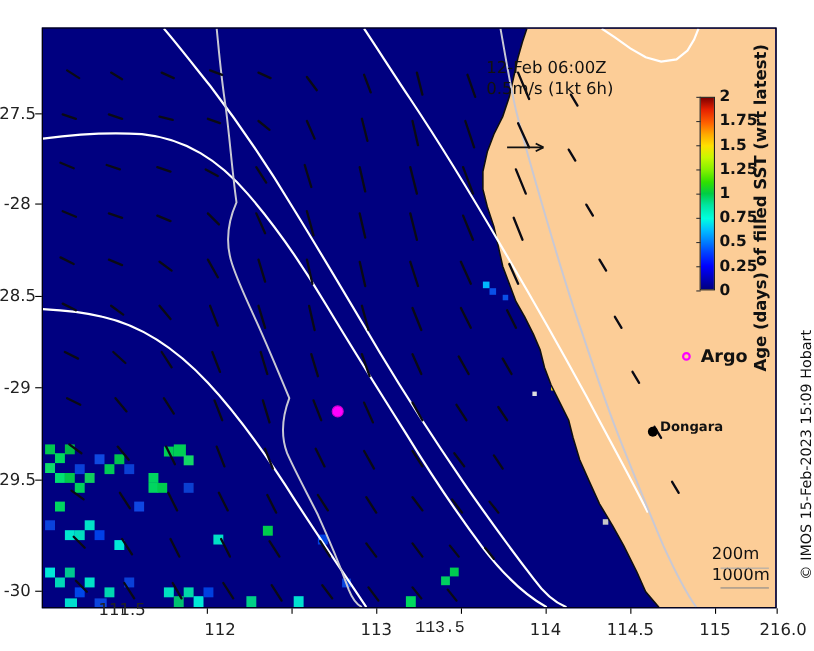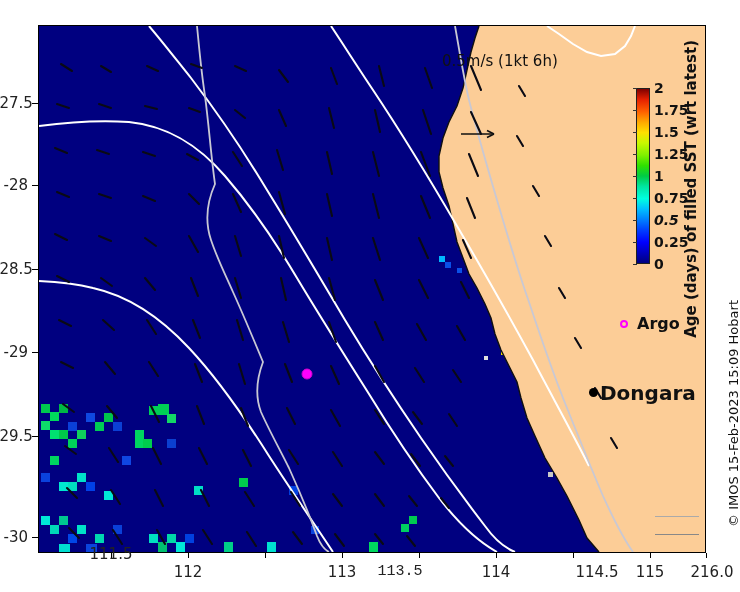--- a/index.html
+++ b/index.html
@@ -42,21 +42,21 @@
   
   .map-text{position:absolute;color:#111;font-size:15px;white-space:nowrap;}
   .map-text.bold{font-weight:bold;}
   #datestamp{left:432px;top:11px;}
   #gsl-block{left:442px;top:52px;line-height:19px;}
   #vec-arrow{position:absolute;left:460px;top:128px;width:40px;height:12px;}
 
   #argo-label{left:637px;top:314px;font-weight:bold;font-size:16px;}
   #argo-marker{position:absolute;left:620px;top:320px;width:8px;height:8px;
     border:2px solid #ff00ff;border-radius:50%;box-sizing:border-box;background:transparent;}
-  #dongara-label{left:600px;top:381px;font-weight:bold;font-size:20px;}
+  #dongara-label{left:600px;top:381px;font-weight:bold;font-size:12px;}
   #dongara-marker{position:absolute;left:589px;top:388px;width:9px;height:9px;
     background:#000;border-radius:50%;}
 
   #scalebar{position:absolute;left:647px;top:494px;line-height:19px;}
   #scale-line-200{position:absolute;left:655px;top:516px;width:44px;height:1px;background:#aaa;}
   #scale-line-1000{position:absolute;left:655px;top:534px;width:44px;height:1px;background:#888;}
 
   #copyright{position:absolute;left:726px;top:300px;font-size:13px;color:#111;
     white-space:nowrap;transform-origin:left top;transform:rotate(-90deg) translate(-100%,0);}
 </style>
@@ -308,26 +308,26 @@
     <div class="tick tick-x-out" style="left:188px;top:553px;"></div>
     <div class="tick tick-x-out" style="left:265px;top:553px;"></div>
     <div class="tick tick-x-out" style="left:342px;top:553px;"></div>
     <div class="tick tick-x-out" style="left:419px;top:553px;"></div>
     <div class="tick tick-x-out" style="left:496px;top:553px;"></div>
     <div class="tick tick-x-out" style="left:573px;top:553px;"></div>
     <div class="tick tick-x-out" style="left:650px;top:553px;"></div>
     <div class="tick tick-x-out" style="left:706px;top:553px;"></div>
 
     <div class="lbl lbl-x" style="left:111px;top:545px;">111.5</div>
-    <div class="lbl lbl-x" style="left:188px;top:563px;">112</div>
+    <div class="lbl lbl-x" style="left:200px;top:563px;">112</div>
     <div class="lbl lbl-x" style="left:265px;top:563px;margin-top:31px;">112.5</div>
     <div class="lbl lbl-x" style="left:342px;top:563px;">113</div>
     <div class="lbl lbl-x" style="left:400px;top:563px;font-family:Liberation Mono, monospace;">113.5</div>
     <div class="lbl lbl-x" style="left:496px;top:563px;">114</div>
-    <div class="lbl lbl-x" style="left:573px;top:563px;margin-left:24px;">114.5</div>
+    <div class="lbl lbl-x" style="left:573px;top:563px;">114.5</div>
     <div class="lbl lbl-x" style="left:650px;top:563px;">115</div>
     <div class="lbl lbl-x" style="left:712px;top:563px;">216.0</div>
   </div>
 
   <div>
     <div class="tick tick-y" style="left:32px;top:103px;"></div>
     <div class="tick tick-y" style="left:32px;top:185px;"></div>
     <div class="tick tick-y" style="left:32px;top:269px;"></div>
     <div class="tick tick-y" style="left:32px;top:352px;"></div>
     <div class="tick tick-y" style="left:32px;top:436px;"></div>
@@ -336,34 +336,39 @@
     <div class="lbl lbl-y" style="left:-6px;top:103px;width:34px;">-27.5</div>
     <div class="lbl lbl-y" style="left:-6px;top:185px;width:34px;">-28</div>
     <div class="lbl lbl-y" style="left:-6px;top:269px;width:34px;">-28.5</div>
     <div class="lbl lbl-y" style="left:-6px;top:352px;width:34px;">-29</div>
     <div class="lbl lbl-y" style="left:-6px;top:436px;width:34px;">-29.5</div>
     <div class="lbl lbl-y" style="left:-6px;top:537px;width:34px;">-30</div>
   </div>
 
 
   <div id="gsl-block" class="map-text">
+    <div>12-Feb 06:00Z</div>
     <div>0.5m/s (1kt 6h)</div>
   </div>
 
   <svg id="vec-arrow" viewBox="0 0 40 12">
     <line x1="1" y1="6" x2="34" y2="6" stroke="#111" stroke-width="1.6"></line>
     <path d="M 34,6 L 27,2.5 M 34,6 L 27,9.5" stroke="#111" stroke-width="1.6" fill="none"></path>
   </svg>
 
   <div id="argo-marker"></div>
   <div class="map-text bold" id="argo-label">Argo</div>
 
   <div id="dongara-marker"></div>
   <div class="map-text bold" id="dongara-label">Dongara</div>
 
+  <div id="scalebar" class="map-text">
+    <div>200m</div>
+    <div>1000m</div>
+  </div>
   <div id="scale-line-200"></div>
   <div id="scale-line-1000"></div>
 
   <div id="colorbar-wrap">
     <div id="colorbar-gradient"></div>
     <div class="cb-tick" style="top:0px;"></div>
     <div class="cb-tick" style="top:22px;"></div>
     <div class="cb-tick" style="top:44px;"></div>
     <div class="cb-tick" style="top:66px;"></div>
     <div class="cb-tick" style="top:88px;"></div>
@@ -371,21 +376,21 @@
     <div class="cb-tick" style="top:132px;"></div>
     <div class="cb-tick" style="top:154px;"></div>
     <div class="cb-tick" style="top:176px;"></div>
 
     <div class="cb-lbl" style="top:0px;">2</div>
     <div class="cb-lbl" style="top:22px;">1.75</div>
     <div class="cb-lbl" style="top:44px;">1.5</div>
     <div class="cb-lbl" style="top:66px;">1.25</div>
     <div class="cb-lbl" style="top:88px;">1</div>
     <div class="cb-lbl" style="top:110px;">0.75</div>
-    <div class="cb-lbl" style="top:132px;font-style:italic;">0.5</div>
+    <div class="cb-lbl" style="top:132px;">0.5</div>
     <div class="cb-lbl" style="top:154px;">0.25</div>
     <div class="cb-lbl" style="top:176px;">0</div>
   </div>
 
   <div id="colorbar-title">Age (days) of filled SST (wrt latest)</div>
 
   <div id="copyright">© IMOS 15-Feb-2023 15:09 Hobart</div>
 
 </div>
 

